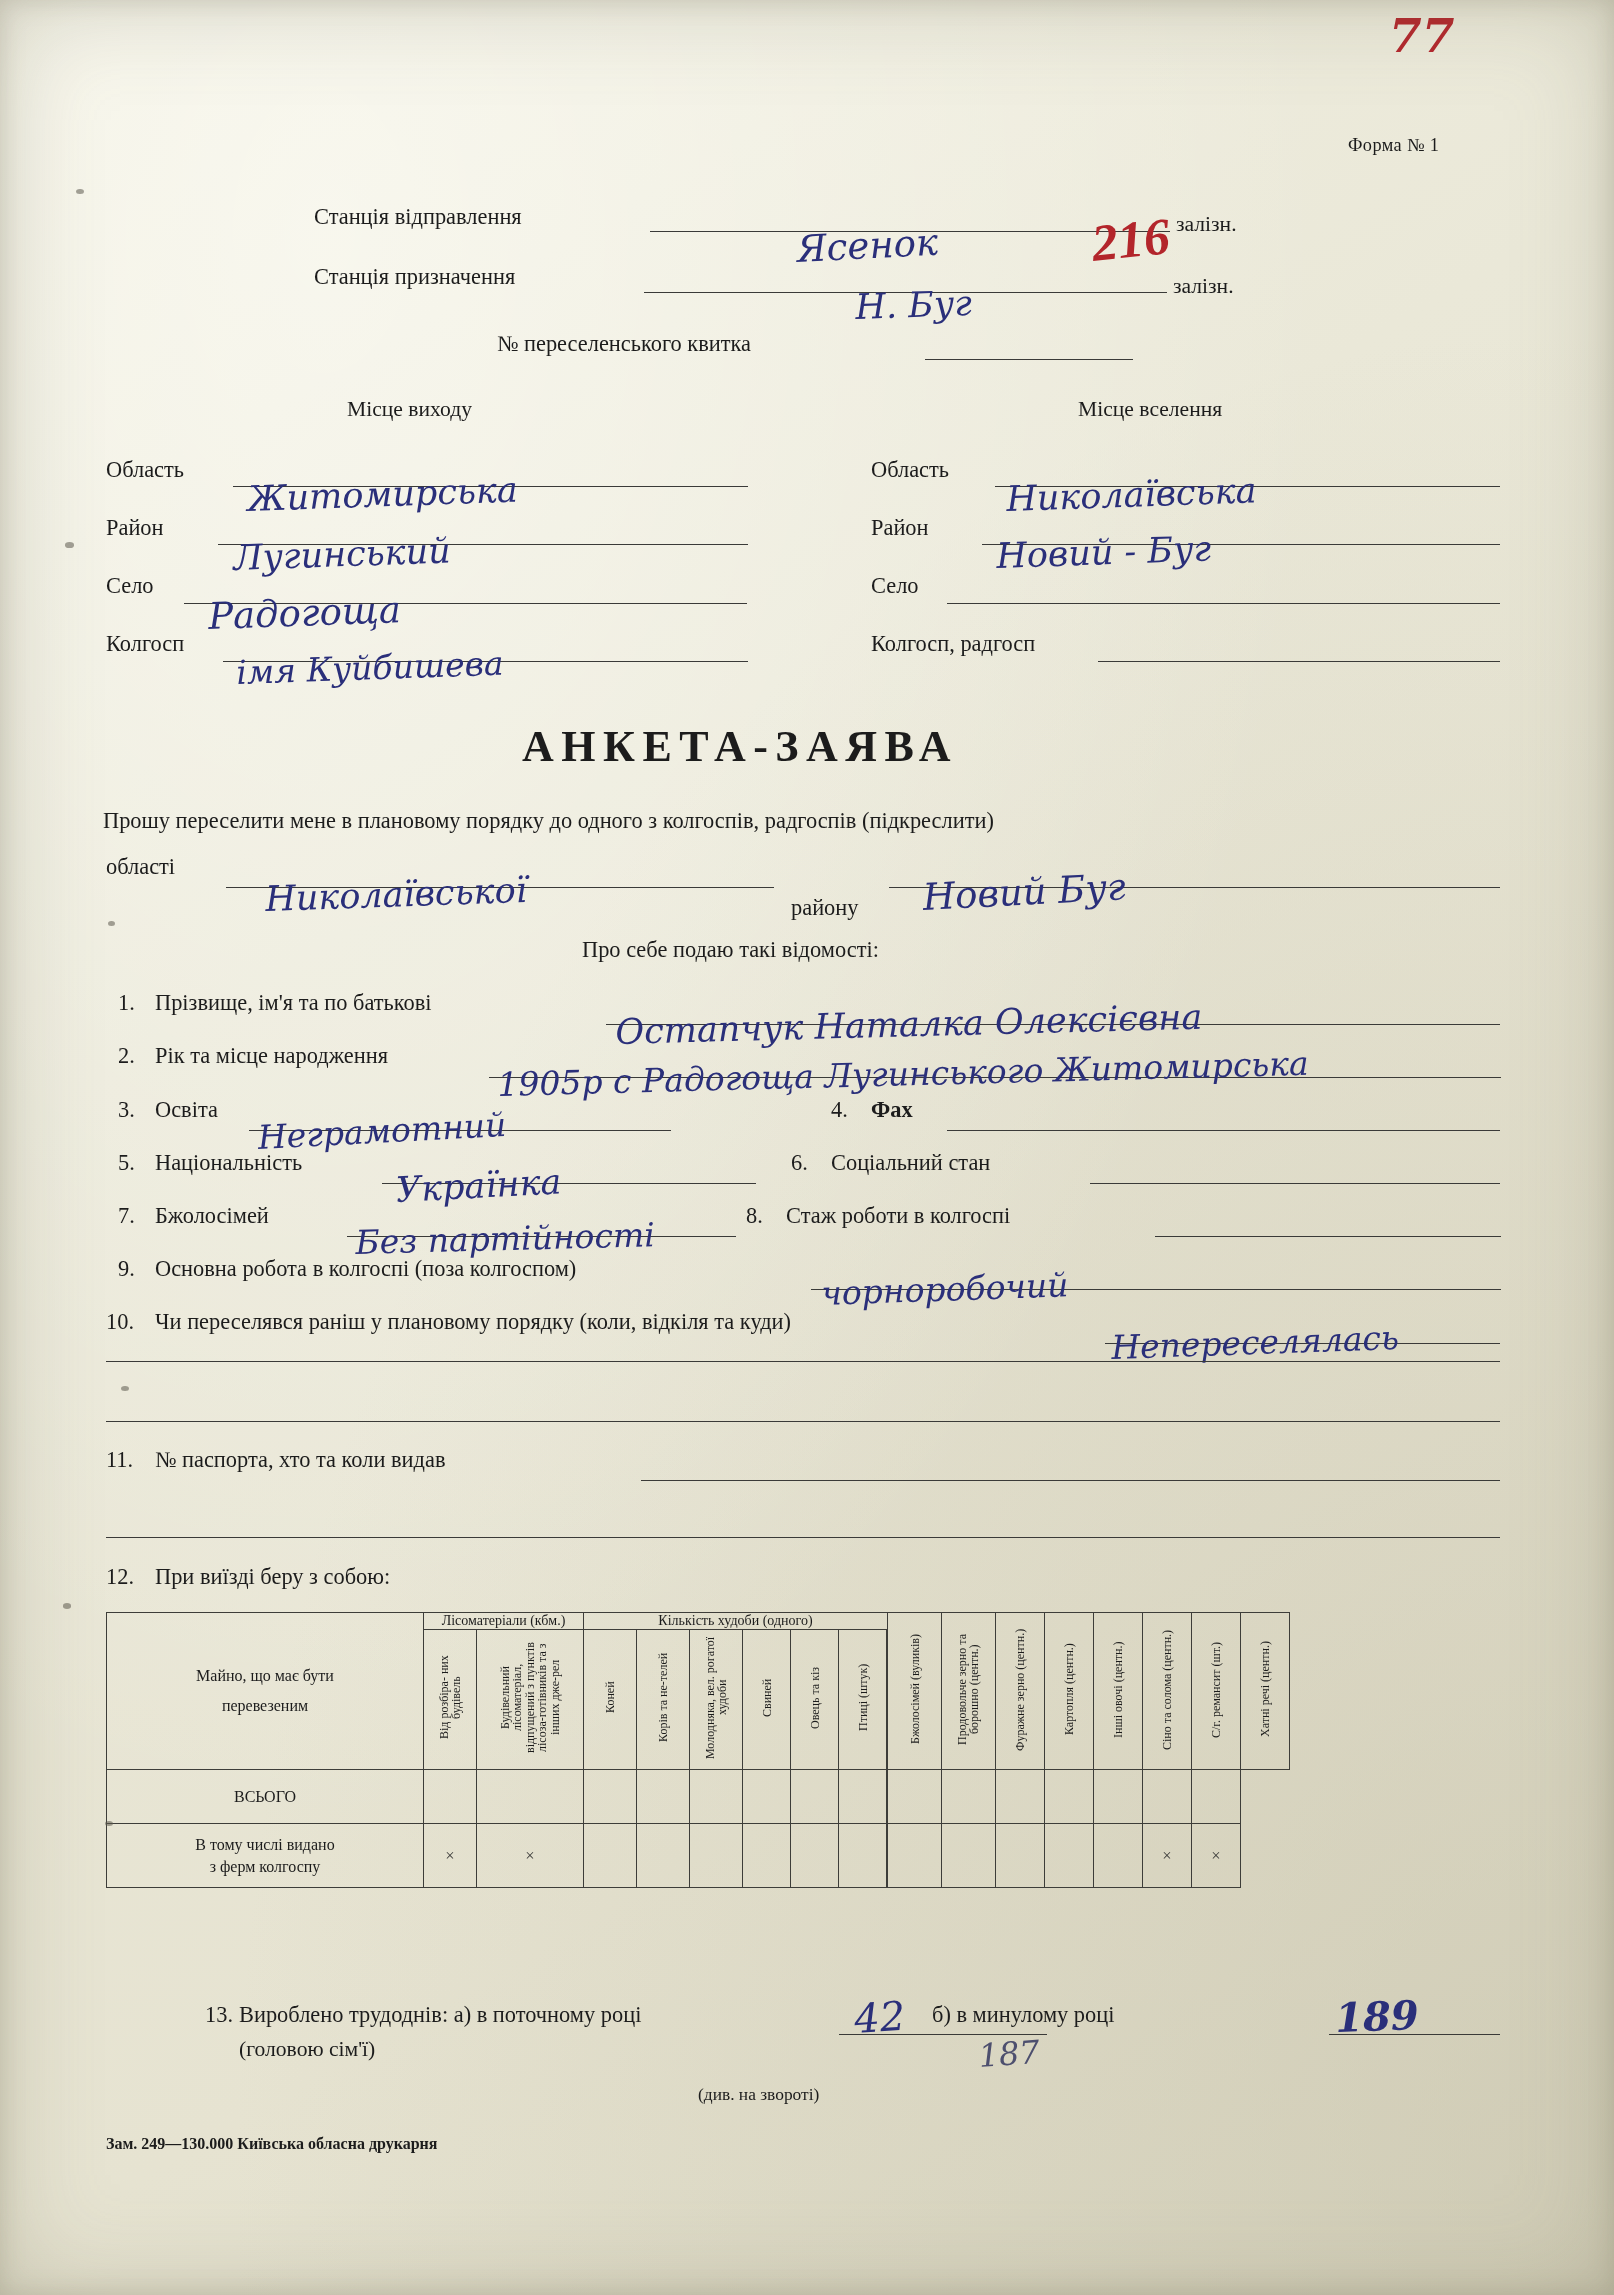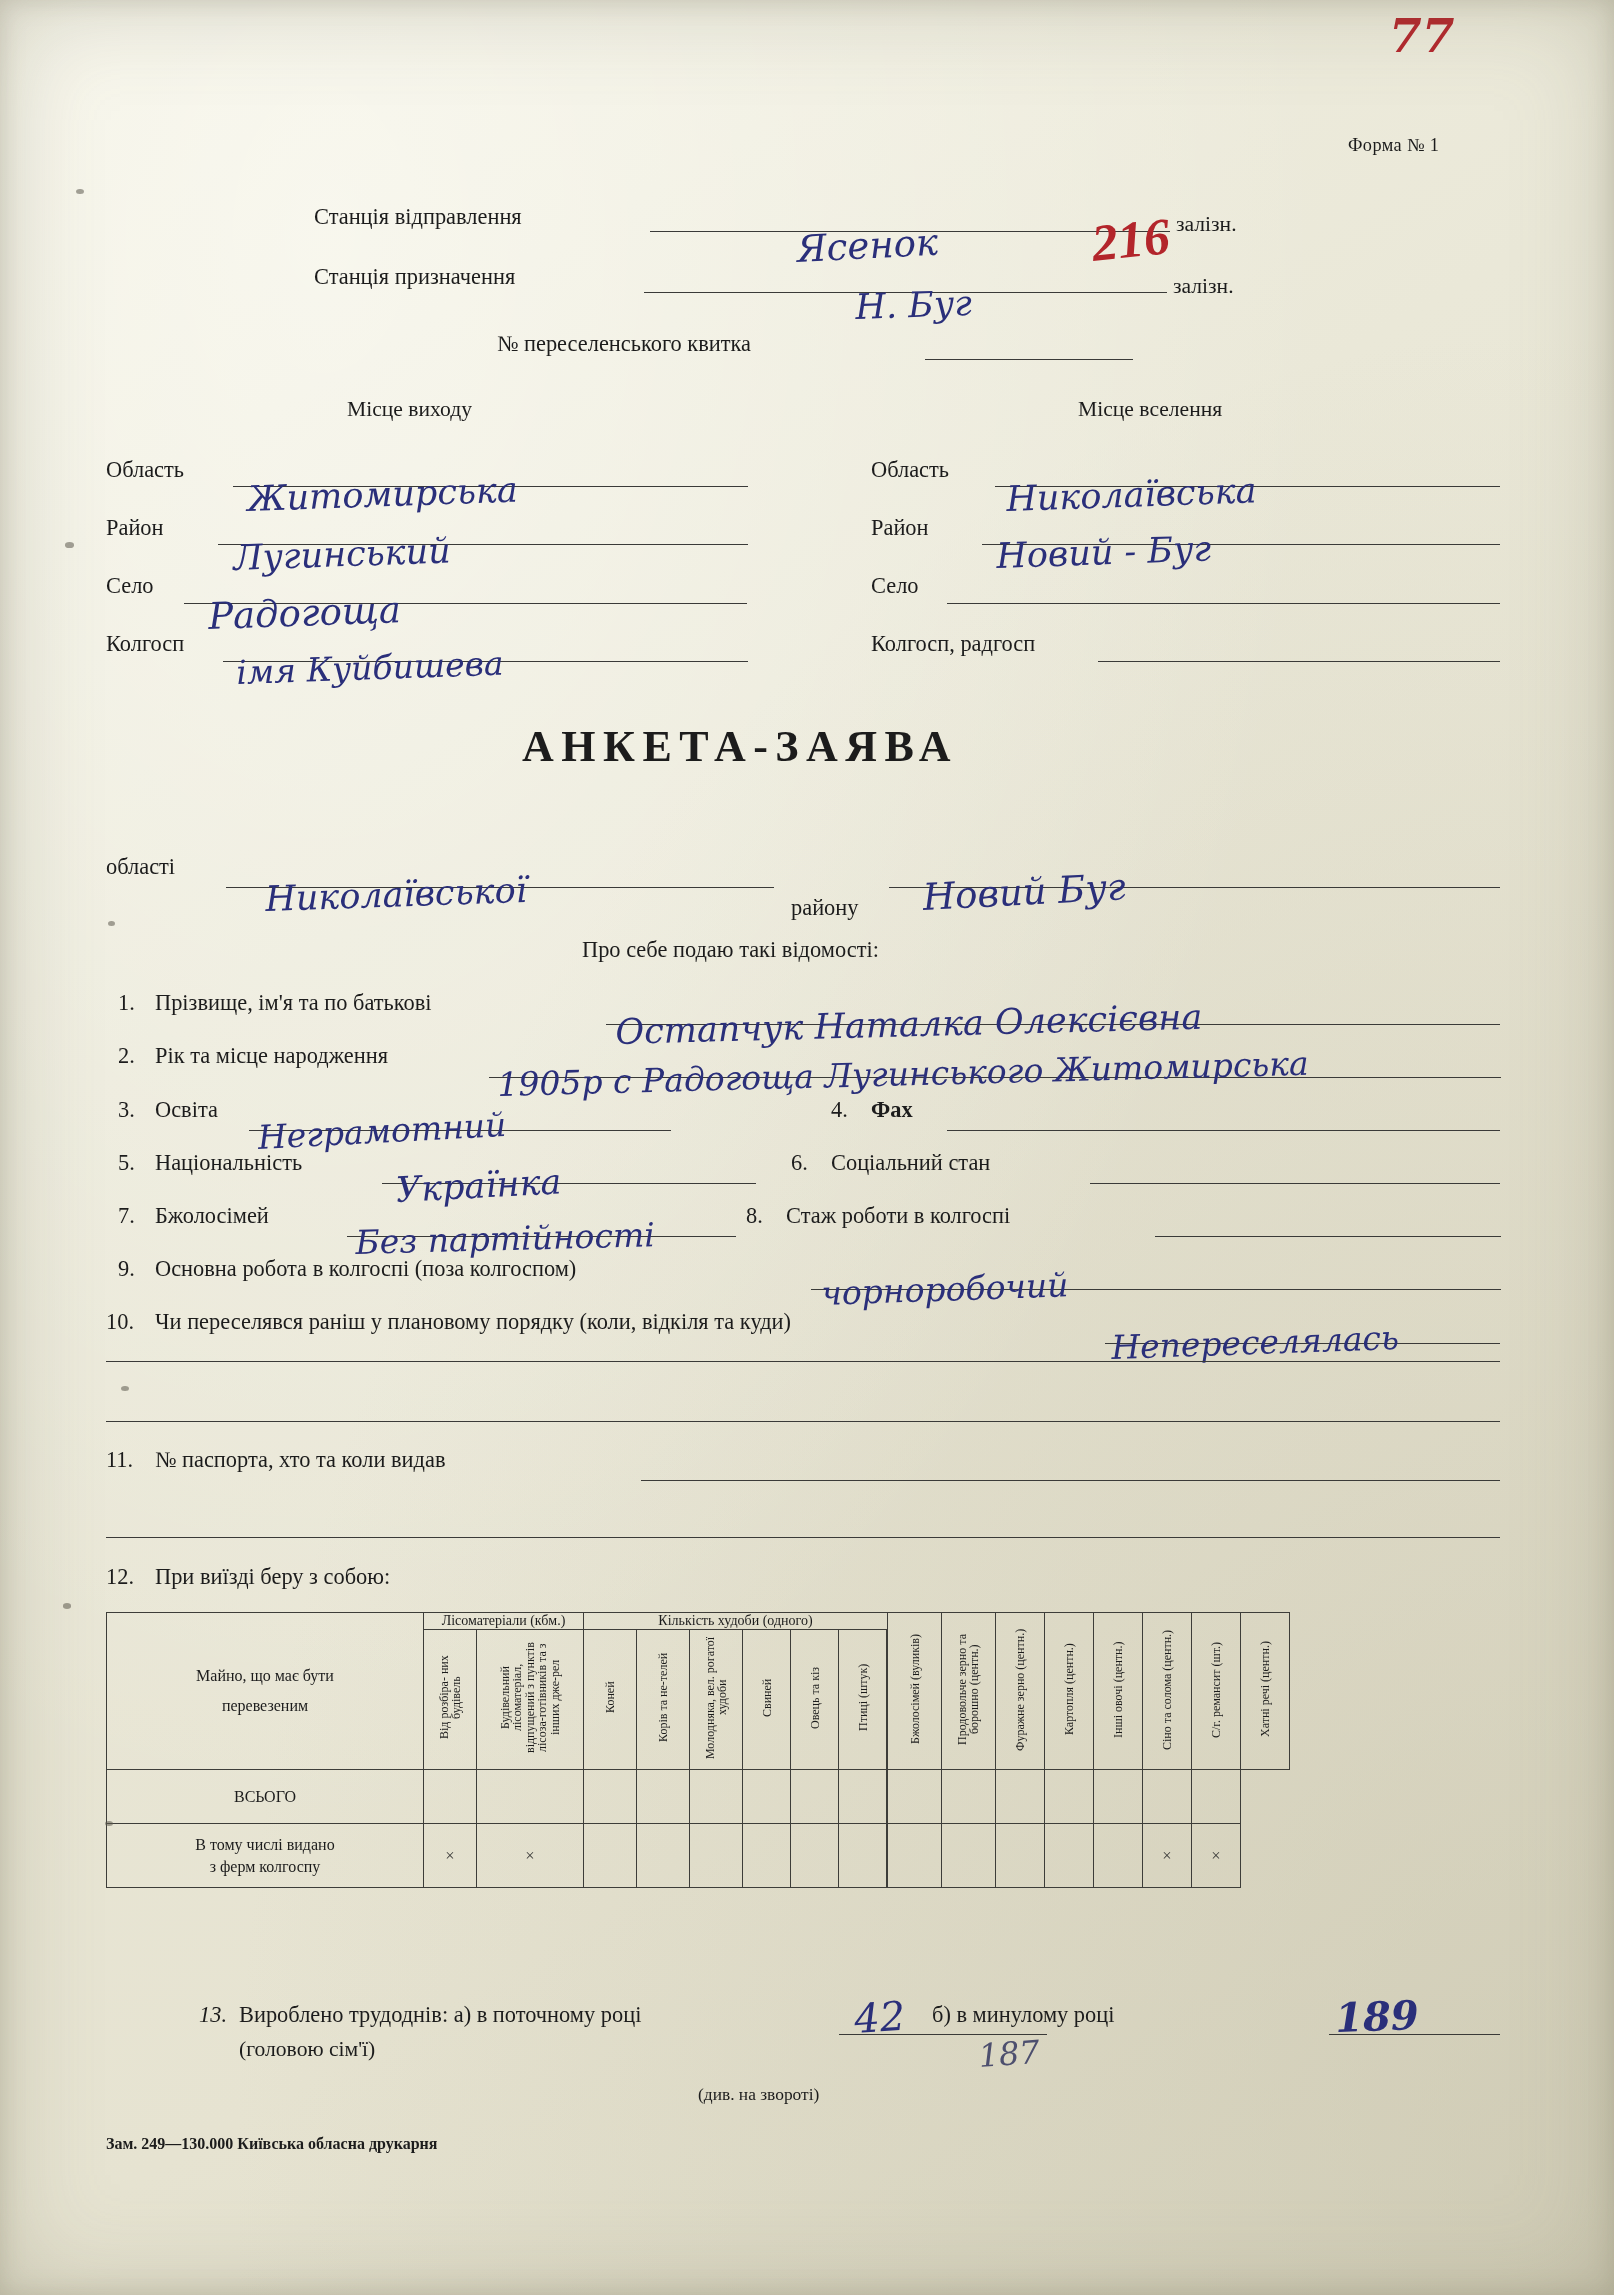--- a/index.html
+++ b/index.html
@@ -192,20 +192,21 @@
     <div class="abs t23" style="left:871px; top:573px;">Село</div>
     <div class="abs dotline" style="left:947px; top:603px; width:553px;"></div>
     <div class="abs hand" style="left:964px; top:595px; font-size:33px;"></div>
 
     <div class="abs t23" style="left:871px; top:631px;">Колгосп, радгосп</div>
     <div class="abs dotline" style="left:1098px; top:661px; width:402px;"></div>
     <div class="abs hand" style="left:1113px; top:653px; font-size:33px;"></div>
 
     <div class="abs title-main" style="left:522px; top:721px;">АНКЕТА-ЗАЯВА</div>
 
+    <div class="abs t23" style="left:103px; top:808px;">Прошу переселити мене в плановому порядку до одного з колгоспів, радгоспів (підкреслити)</div>
 
     <div class="abs t23" style="left:106px; top:854px;">області</div>
     <div class="abs dotline" style="left:226px; top:887px; width:548px;"></div>
     <div class="abs hand" style="left:266px; top:879px; font-size:35px; transform:rotate(-2deg);">Николаївської</div>
 
     <div class="abs t23" style="left:791px; top:895px;">району</div>
     <div class="abs dotline" style="left:889px; top:887px; width:611px;"></div>
     <div class="abs hand" style="left:924px; top:876px; font-size:37px; transform:rotate(-3deg);">Новий Буг</div>
 
     <div class="abs t23" style="left:582px; top:937px;">Про себе подаю такі відомості:</div>
@@ -342,21 +343,21 @@
           <td></td>
           <td></td>
           <td></td>
           <td class="xmark">×</td>
           <td class="xmark">×</td>
         </tr>
       </tbody>
         </table>
     </div>
 
-    <div class="abs t23" style="left:199px; top:2002px;font-style:italic;">13.</div>
+    <div class="abs t23" style="left:205px; top:2002px;">13.</div>
     <div class="abs t23" style="left:239px; top:2002px;">Вироблено трудоднів: а) в поточному році</div>
     <div class="abs dotline" style="left:839px; top:2034px; width:208px;"></div>
     <div class="abs hand" style="left:856px; top:1996px; font-size:40px; transform:rotate(-4deg);">42</div>
     <div class="abs t23" style="left:932px; top:2002px;">б) в минулому році</div>
     <div class="abs dotline" style="left:1329px; top:2034px; width:171px;"></div>
     <div class="abs hand" style="left:1336px; top:1994px; font-size:40px; font-weight:bold; transform:rotate(-2deg);">189</div>
     <div class="abs hand pencil" style="left:980px; top:2037px; font-size:32px; transform:rotate(-4deg);">187</div>
     <div class="abs t22" style="left:239px; top:2037px;">(головою сім'ї)</div>
 
     <div class="abs centered-note" style="left:698px; top:2084px;">(див. на звороті)</div>

